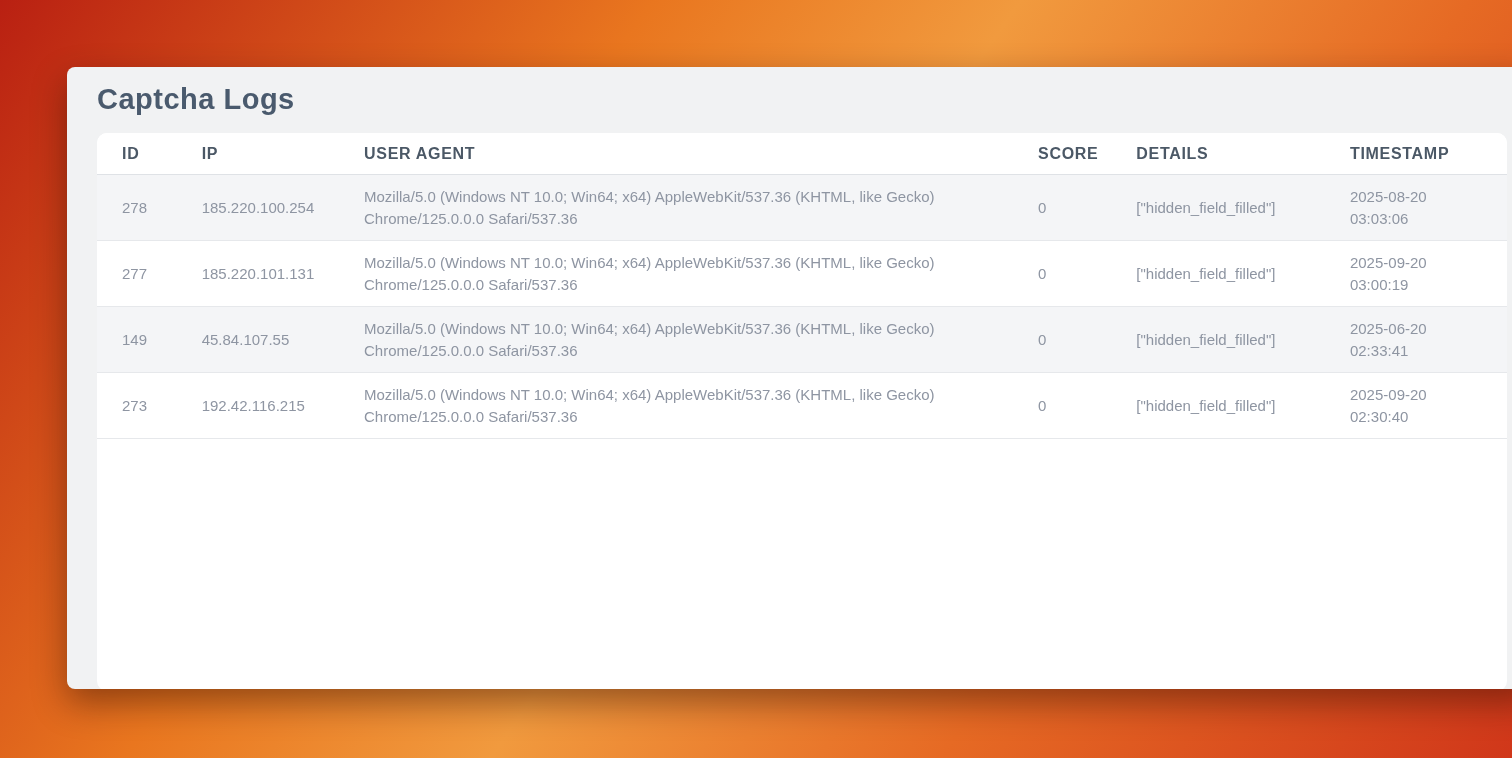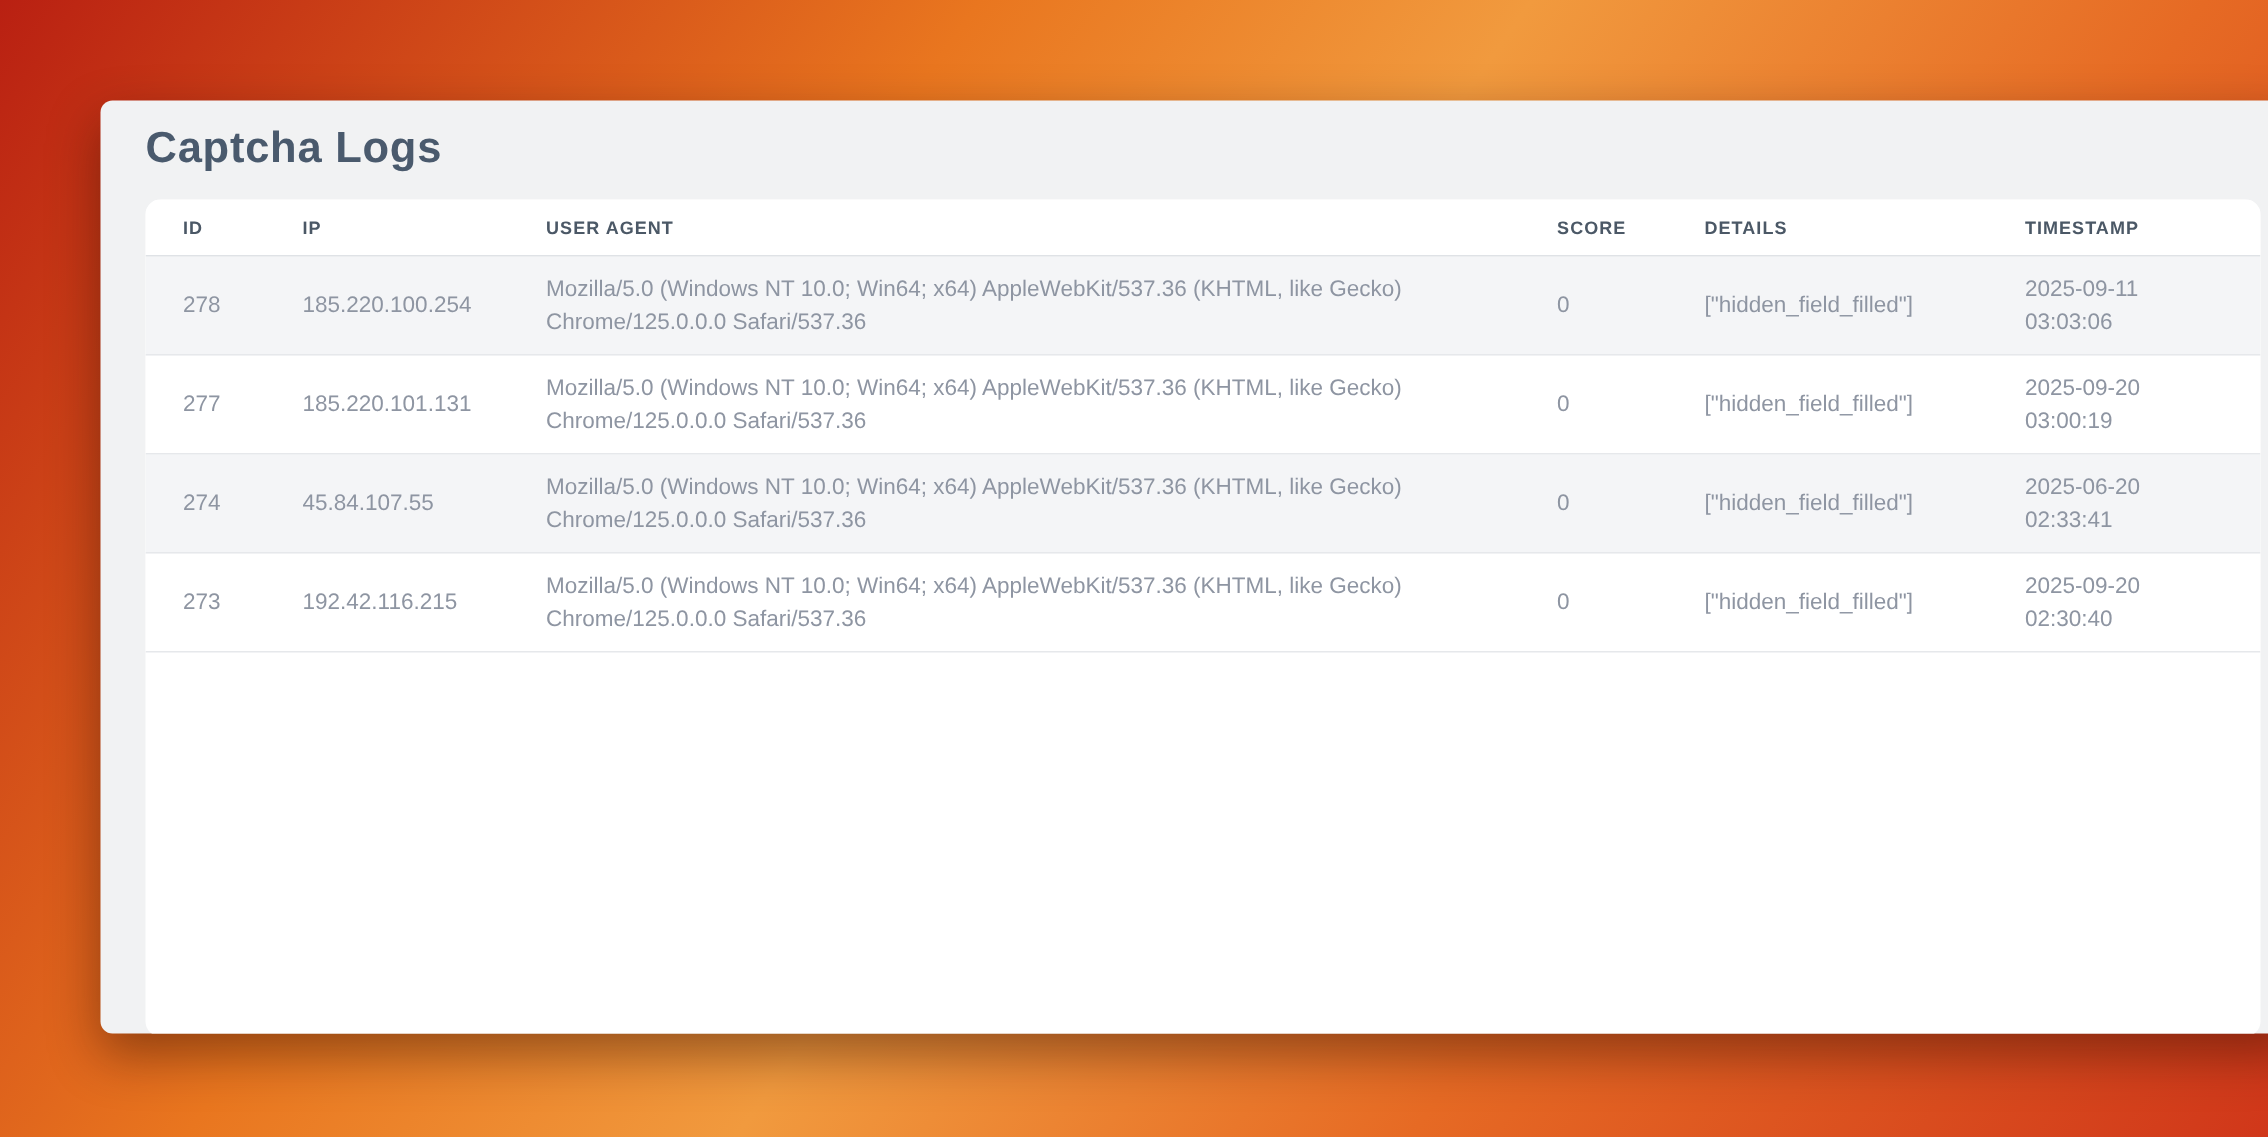--- a/index.html
+++ b/index.html
@@ -31,21 +31,21 @@
     overflow: hidden;
     height: 558px;
   }
   table {
     width: 100%;
     border-collapse: collapse;
     table-layout: fixed;
   }
   thead th {
     text-align: left;
-    font-size: 12px;
+    font-size: 16px;
     font-weight: bold;
     letter-spacing: 0.7px;
     text-transform: uppercase;
     color: #4b5866;
     background: #ffffff;
     padding: 12px 8px 11px 0;
     border-bottom: 1px solid #dfe2e6;
     white-space: nowrap;
   }
   tbody td {
@@ -90,32 +90,32 @@
           <th>TIMESTAMP</th>
         </tr>
       </thead>
       <tbody>
           <tr>
     <td class="col-id">278</td>
     <td>185.220.100.254</td>
     <td class="col-ua">Mozilla/5.0 (Windows NT 10.0; Win64; x64) AppleWebKit/537.36 (KHTML, like Gecko) Chrome/125.0.0.0 Safari/537.36</td>
     <td>0</td>
     <td>["hidden_field_filled"]</td>
-    <td class="col-ts">2025-09-11 03:03:06</td>
+    <td class="col-ts">2025-08-20 03:03:06</td>
   </tr>
           <tr>
     <td class="col-id">277</td>
     <td>185.220.101.131</td>
     <td class="col-ua">Mozilla/5.0 (Windows NT 10.0; Win64; x64) AppleWebKit/537.36 (KHTML, like Gecko) Chrome/125.0.0.0 Safari/537.36</td>
     <td>0</td>
     <td>["hidden_field_filled"]</td>
     <td class="col-ts">2025-09-20 03:00:19</td>
   </tr>
           <tr>
-    <td class="col-id">274</td>
+    <td class="col-id">149</td>
     <td>45.84.107.55</td>
     <td class="col-ua">Mozilla/5.0 (Windows NT 10.0; Win64; x64) AppleWebKit/537.36 (KHTML, like Gecko) Chrome/125.0.0.0 Safari/537.36</td>
     <td>0</td>
     <td>["hidden_field_filled"]</td>
     <td class="col-ts">2025-06-20 02:33:41</td>
   </tr>
           <tr>
     <td class="col-id">273</td>
     <td>192.42.116.215</td>
     <td class="col-ua">Mozilla/5.0 (Windows NT 10.0; Win64; x64) AppleWebKit/537.36 (KHTML, like Gecko) Chrome/125.0.0.0 Safari/537.36</td>

